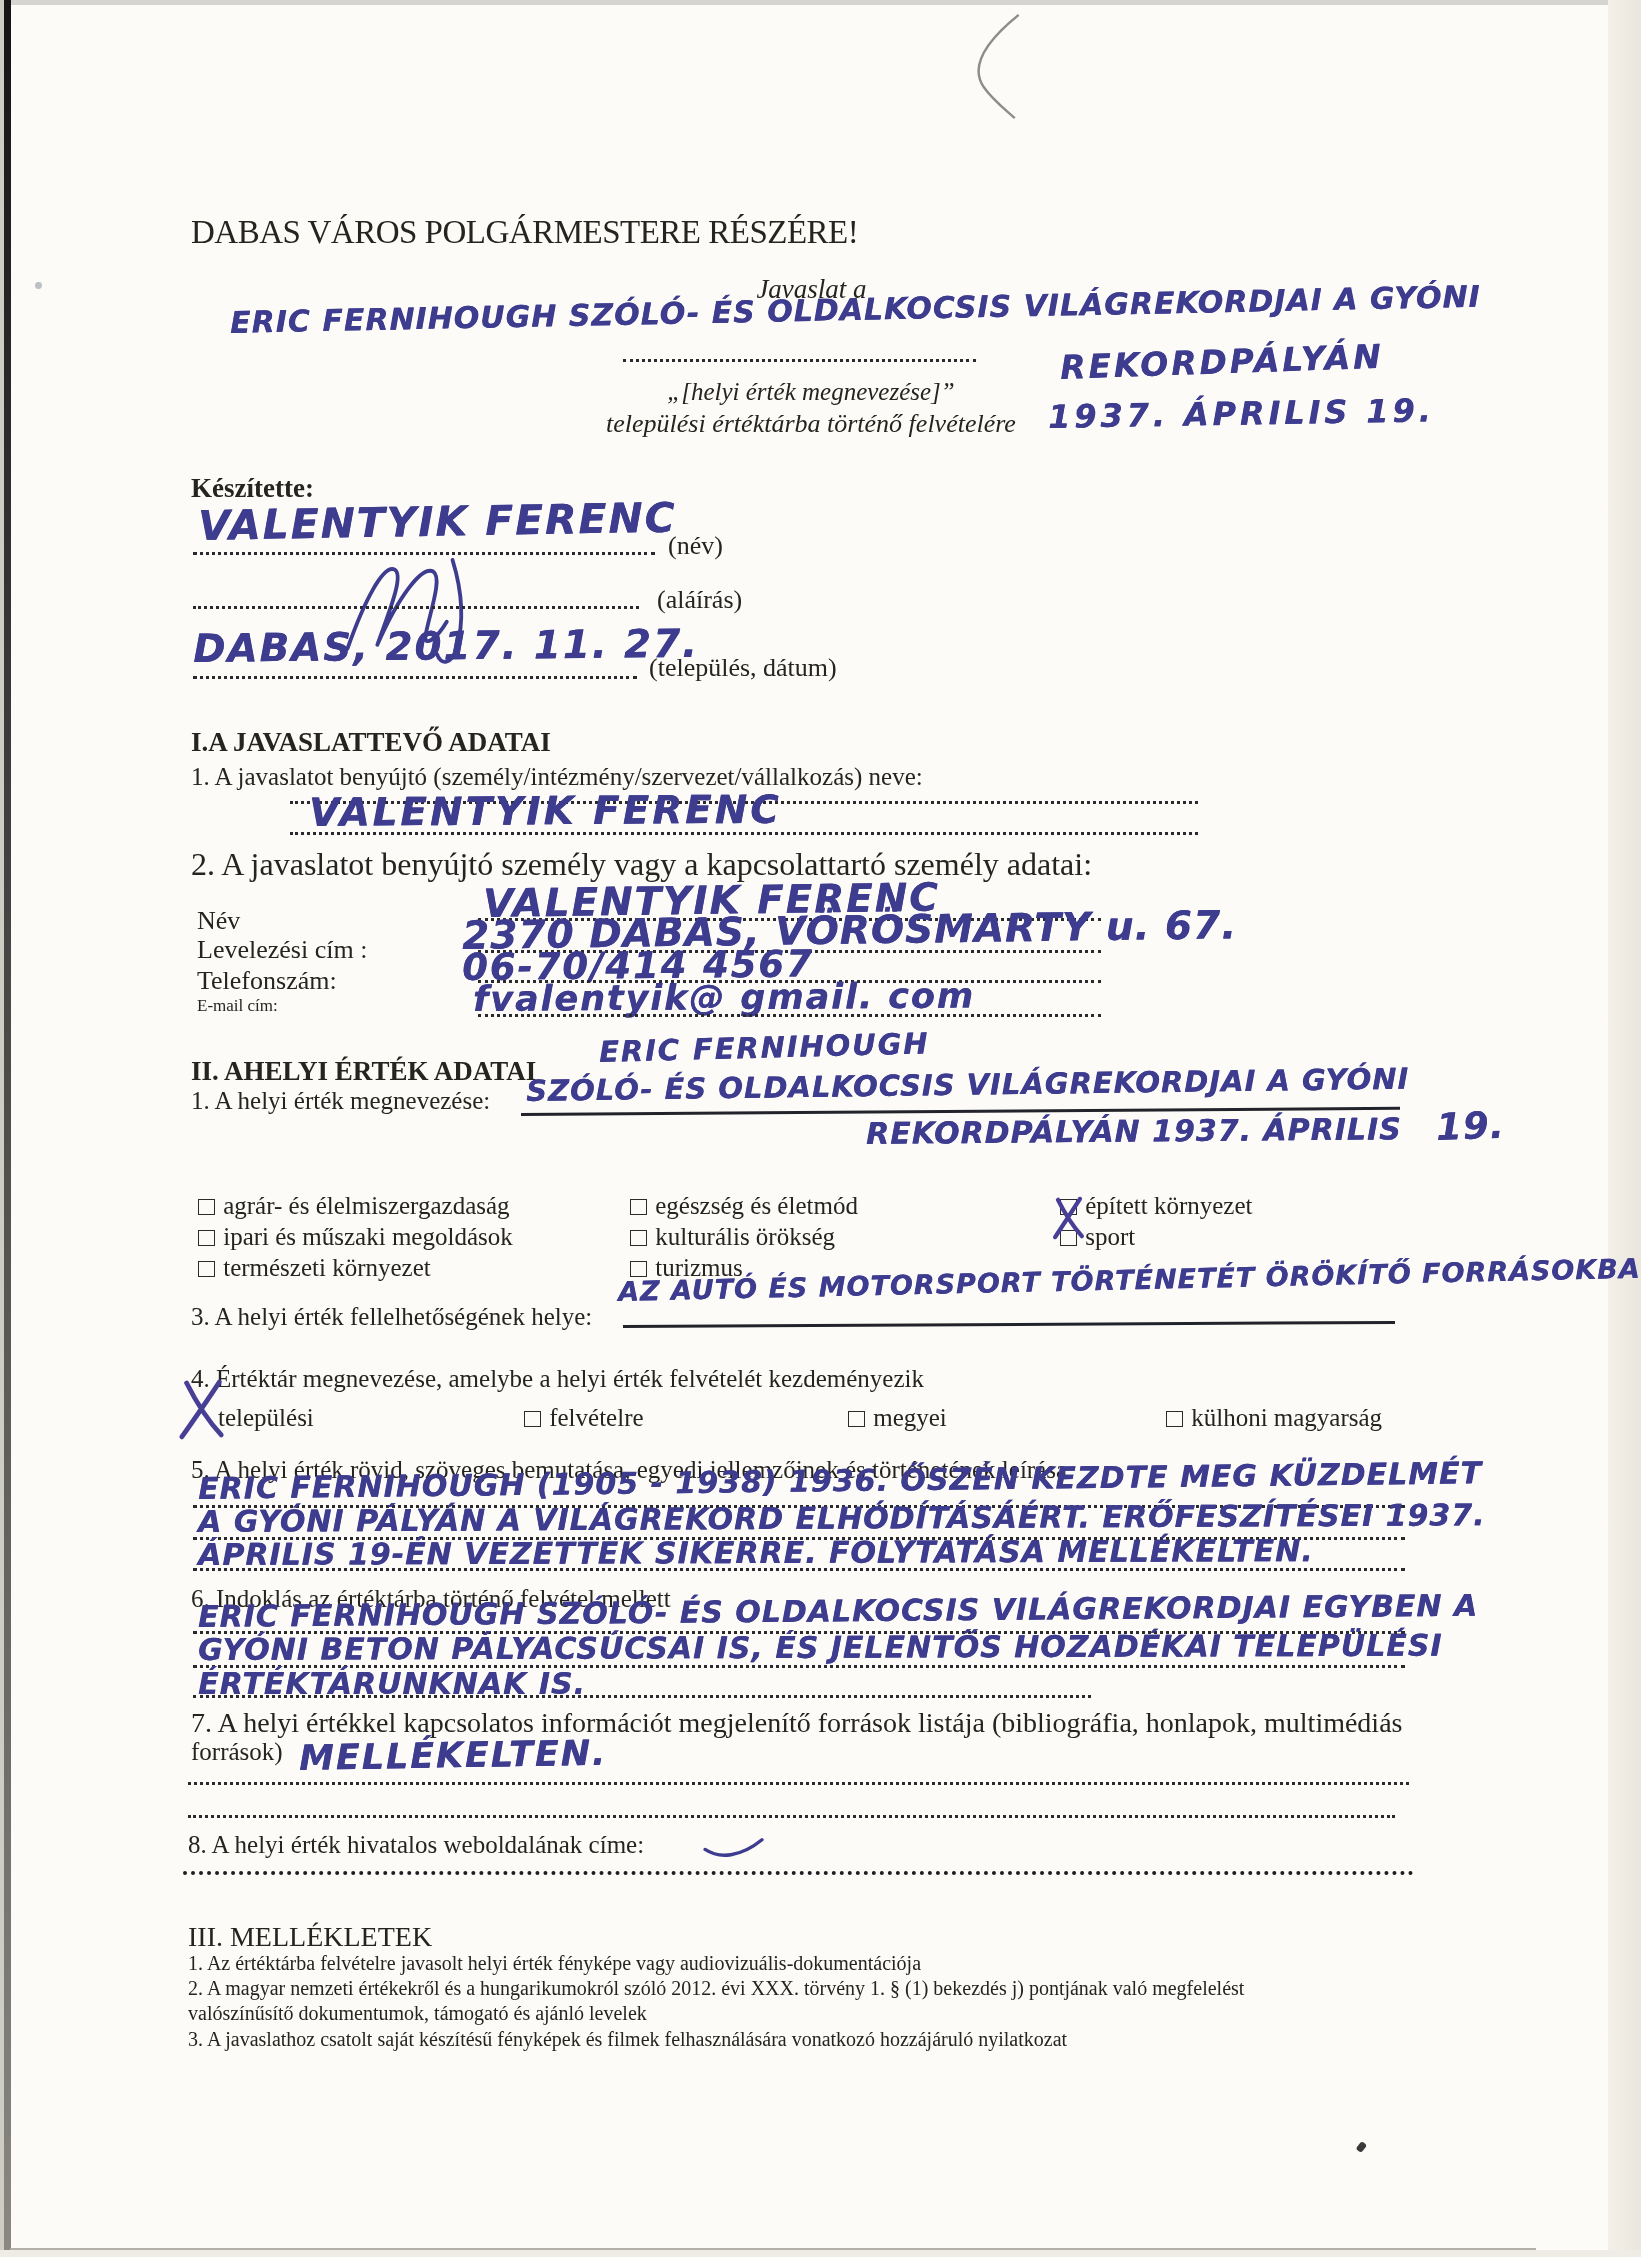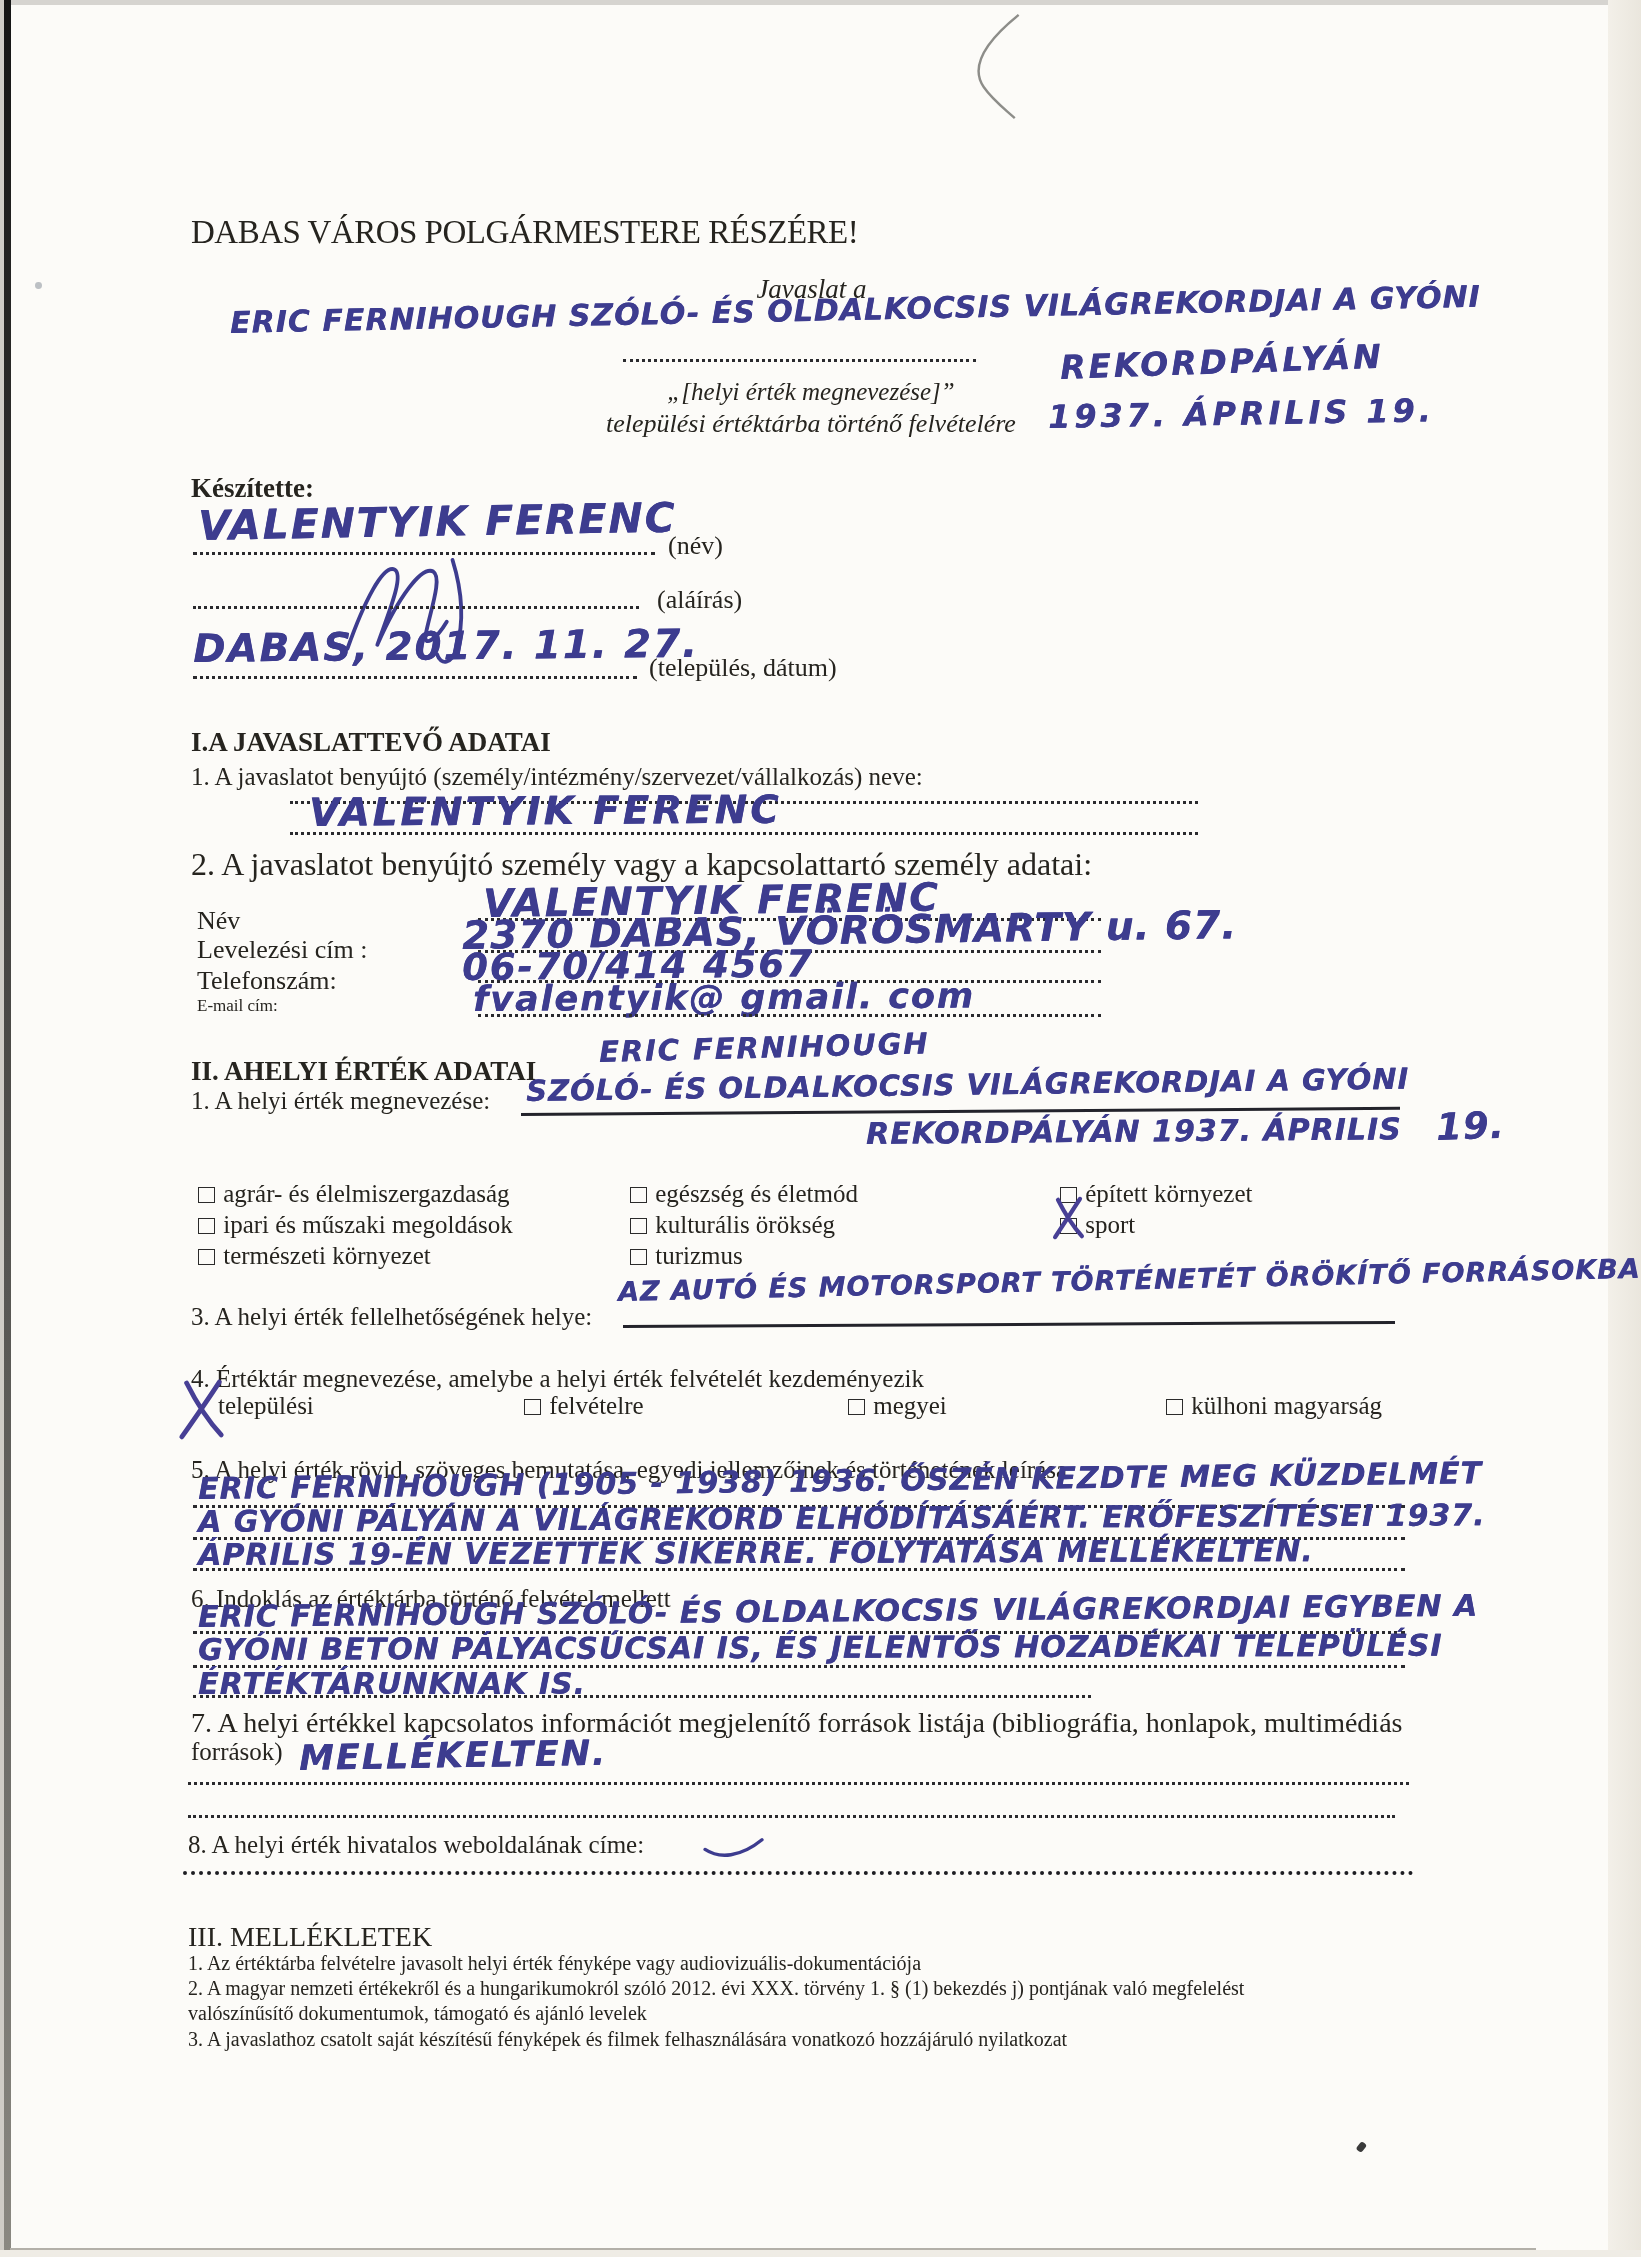--- a/index.html
+++ b/index.html
@@ -10,21 +10,21 @@
   .it{font-style:italic;}
   .ctr{text-align:center;}
   .hw{position:absolute;white-space:nowrap;color:#3d3c8f;
       font-family:"DejaVu Sans",sans-serif;font-style:italic;font-weight:bold;
       letter-spacing:1px;transform-origin:left center;text-shadow:0.4px 0 currentColor;}
   .dot{position:absolute;height:0;border-bottom:3.9px dotted #2a2a2e;}
   .dot2{position:absolute;height:0;border-bottom:4.8px dotted #1d1d22;}
   .ul{position:absolute;height:2.9px;background:#23232b;transform-origin:left center;}
   .cb{display:inline-block;width:14.5px;height:14.5px;border:1.9px solid #2b2b2b;
       margin-right:8.7px;vertical-align:-1px;background:#fcfbf8;}
-  .cbitem{position:absolute;white-space:nowrap;font-size:25px;}
+  .cbitem{position:absolute;white-space:nowrap;font-size:25px;margin-top:12px;}
   .xsvg{position:absolute;overflow:visible;}
   .edge-left-light{position:absolute;left:0;top:0;width:3.9px;height:100%;background:#cfccc6;}
   .edge-left-dark{position:absolute;left:3.9px;top:0;width:6.8px;height:100%;
       background:linear-gradient(#151515,#3f3e3c 35%,#6b6a66 75%,#8a8881);}
   .edge-right{position:absolute;right:0;top:0;width:33px;height:100%;
       background:linear-gradient(90deg,#f3f0e9,#eae6dd);}
   .edge-top{position:absolute;left:10.6px;top:0;right:33px;height:4.8px;background:#b7b4ae;opacity:.55;}
   .edge-bottom{position:absolute;left:9.7px;top:2248px;width:1526px;height:1.9px;background:#b3b0a9;}
   .strip-bottom{position:absolute;left:0;top:2250px;width:1641px;height:7.7px;background:#efece5;}
   .speck{position:absolute;background:#3a3a3a;}

